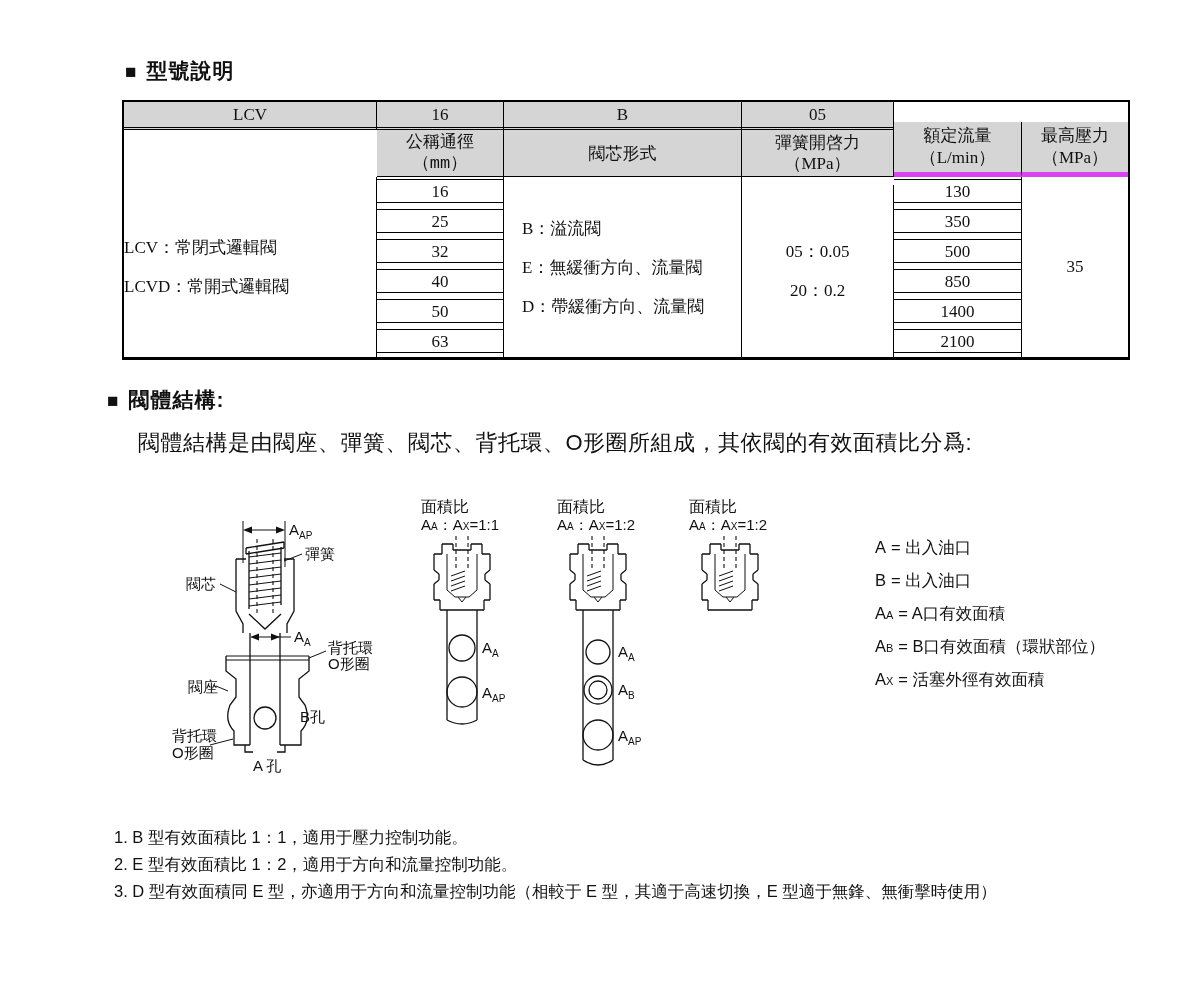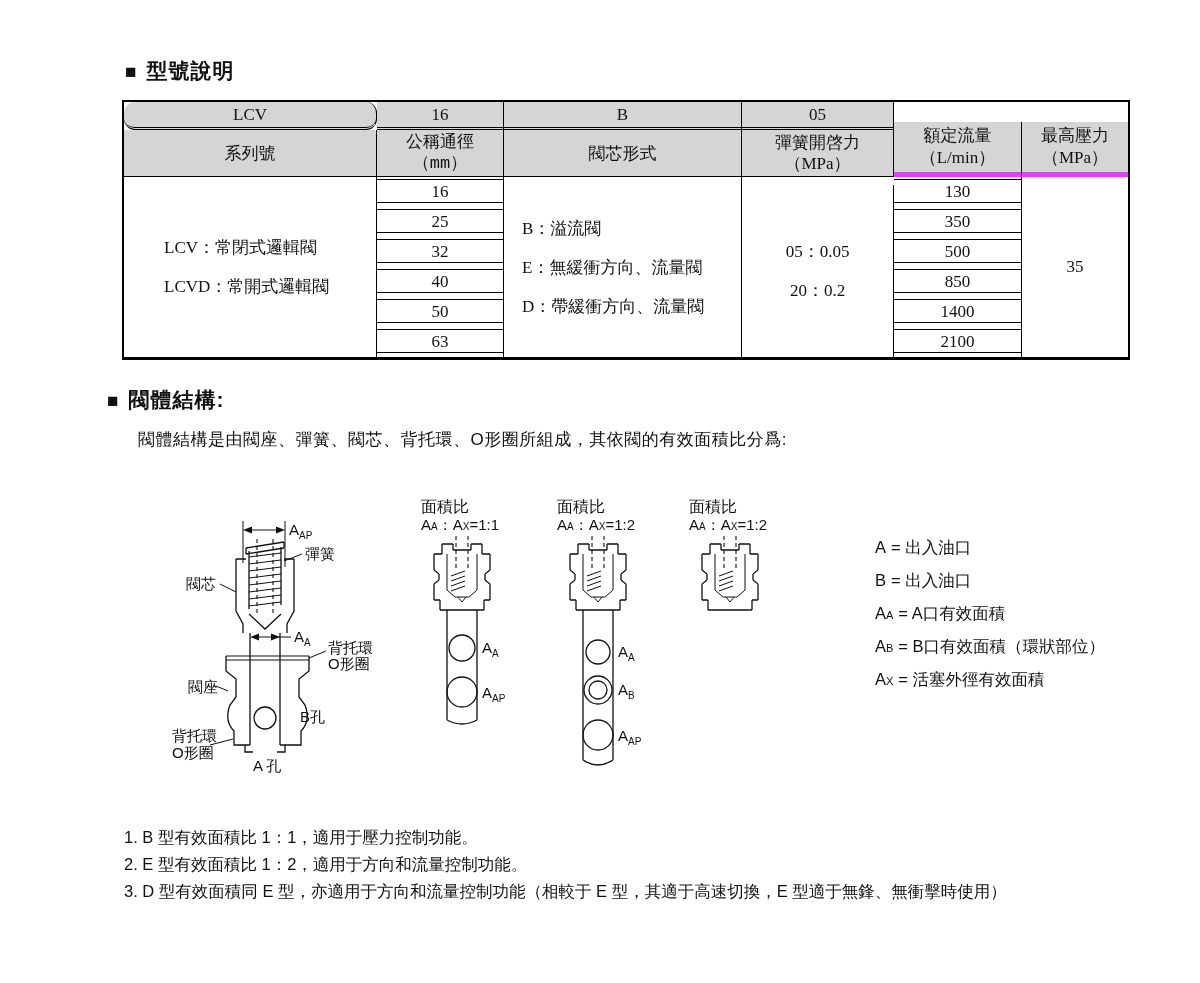--- a/index.html
+++ b/index.html
@@ -21,30 +21,30 @@
     border:2px solid #000; border-bottom-width:3px;
     font-family:"Liberation Serif", serif; font-size:17px;
     background:#fff;
   }
   .cell { border-right:1px solid #000; display:flex; align-items:center; justify-content:center; }
   .cell.last { border-right:none; }
   .hdr  { background:#d5d5d5; }
   .r1   { border-bottom:3px double #000; }
   .r2   { border-bottom:1px solid #000; flex-direction:column; line-height:21px; }
   .span2 { grid-row:1 / span 2; border-bottom:5px solid #d946ef; flex-direction:column; line-height:22px;margin-top:20px; }
-  .series-cell { grid-row:3 / span 6; flex-direction:column; align-items:flex-start; padding-left:40px; gap:16px; justify-content:center; }
+  .series-cell { grid-row:3 / span 6; flex-direction:column; align-items:flex-start; gap:16px; justify-content:center; }
   .spool-cell  { grid-row:3 / span 6; flex-direction:column; align-items:flex-start; padding-left:18px; gap:16px; justify-content:center;font-family:Liberation Serif, serif; }
   .spring-cell { grid-row:3 / span 6; flex-direction:column; gap:16px; }
   .press-cell  { grid-row:3 / span 6; }
   .numcol { display:block; padding:0; }
   .num-box { margin:2px 0; border-top:1px solid #000; border-bottom:1px solid #000;
              height:24px; line-height:24px; text-align:center; }
 
   
-  .intro { font-size:17px; letter-spacing:0.5px; }
+  .intro { font-size:22px; letter-spacing:0.5px; }
 
   
   svg { overflow:visible; }
   .ln  { stroke:#111; stroke-width:1.3; fill:none; }
   .thin{ stroke:#111; stroke-width:1; fill:none; }
   .dash{ stroke:#111; stroke-width:1.1; fill:none; stroke-dasharray:4 3; }
   .fil { fill:#111; stroke:none; }
   .svgtxt  { font-family:"Liberation Sans", sans-serif; font-size:15px; fill:#111; }
   .svgsub  { font-size:10px; }
 
@@ -63,36 +63,33 @@
 </head>
 <body>
 
 <div class="abs sec-title" style="left:125px; top:57px;">
   <span class="sec-marker">■</span>
   <span>型號說明</span>
 </div>
 
 <div id="spec-table" class="abs">
 
-  <div class="cell hdr r1" style="grid-row:1;grid-column:1;border-radius:11px;">LCV</div>
+  <div class="cell hdr r1" style="grid-row:1;grid-column:1;">LCV</div>
   <div class="cell hdr r1" style="grid-row:1;grid-column:2;">16</div>
   <div class="cell hdr r1" style="grid-row:1;grid-column:3;">B</div>
   <div class="cell hdr r1" style="grid-row:1;grid-column:4;">05</div>
   <div class="cell hdr span2" style="grid-column:5;">
     <span>額定流量</span>
     <span>（L/min）</span>
   </div>
   <div class="cell hdr span2 last" style="grid-column:6;">
     <span>最高壓力</span>
     <span>（MPa）</span>
   </div>
 
-  <div class="cell hdr r2" style="grid-row:2;grid-column:1;">
-    <span>系列號</span>
-  </div>
   <div class="cell hdr r2" style="grid-row:2;grid-column:2;font-family:Liberation Mono, monospace;">
     <span>公稱通徑</span>
     <span>（mm）</span>
   </div>
   <div class="cell hdr r2" style="grid-row:2;grid-column:3;">
     <span>閥芯形式</span>
   </div>
   <div class="cell hdr r2" style="grid-row:2;grid-column:4;">
     <span>彈簧開啓力</span>
     <span>（MPa）</span>
@@ -291,17 +288,17 @@
       <span class="lsub">B</span>
       <span class="ltext">= B口有效面積（環狀部位）</span>
     </div>
   <div class="legend-row">
       <span class="lsym">A</span>
       <span class="lsub">X</span>
       <span class="ltext">= 活塞外徑有效面積</span>
     </div>
 </div>
 
-<div class="abs" style="left:124px; top:824px;">
+<div class="abs" style="left:114px; top:824px;">
   <div class="note-line">1. B 型有效面積比 1：1，適用于壓力控制功能。</div>
   <div class="note-line">2. E 型有效面積比 1：2，適用于方向和流量控制功能。</div>
   <div class="note-line">3. D 型有效面積同 E 型，亦適用于方向和流量控制功能（相較于 E 型，其適于高速切換，E 型適于無鋒、無衝擊時使用）</div>
 </div>
 
 </body></html>

